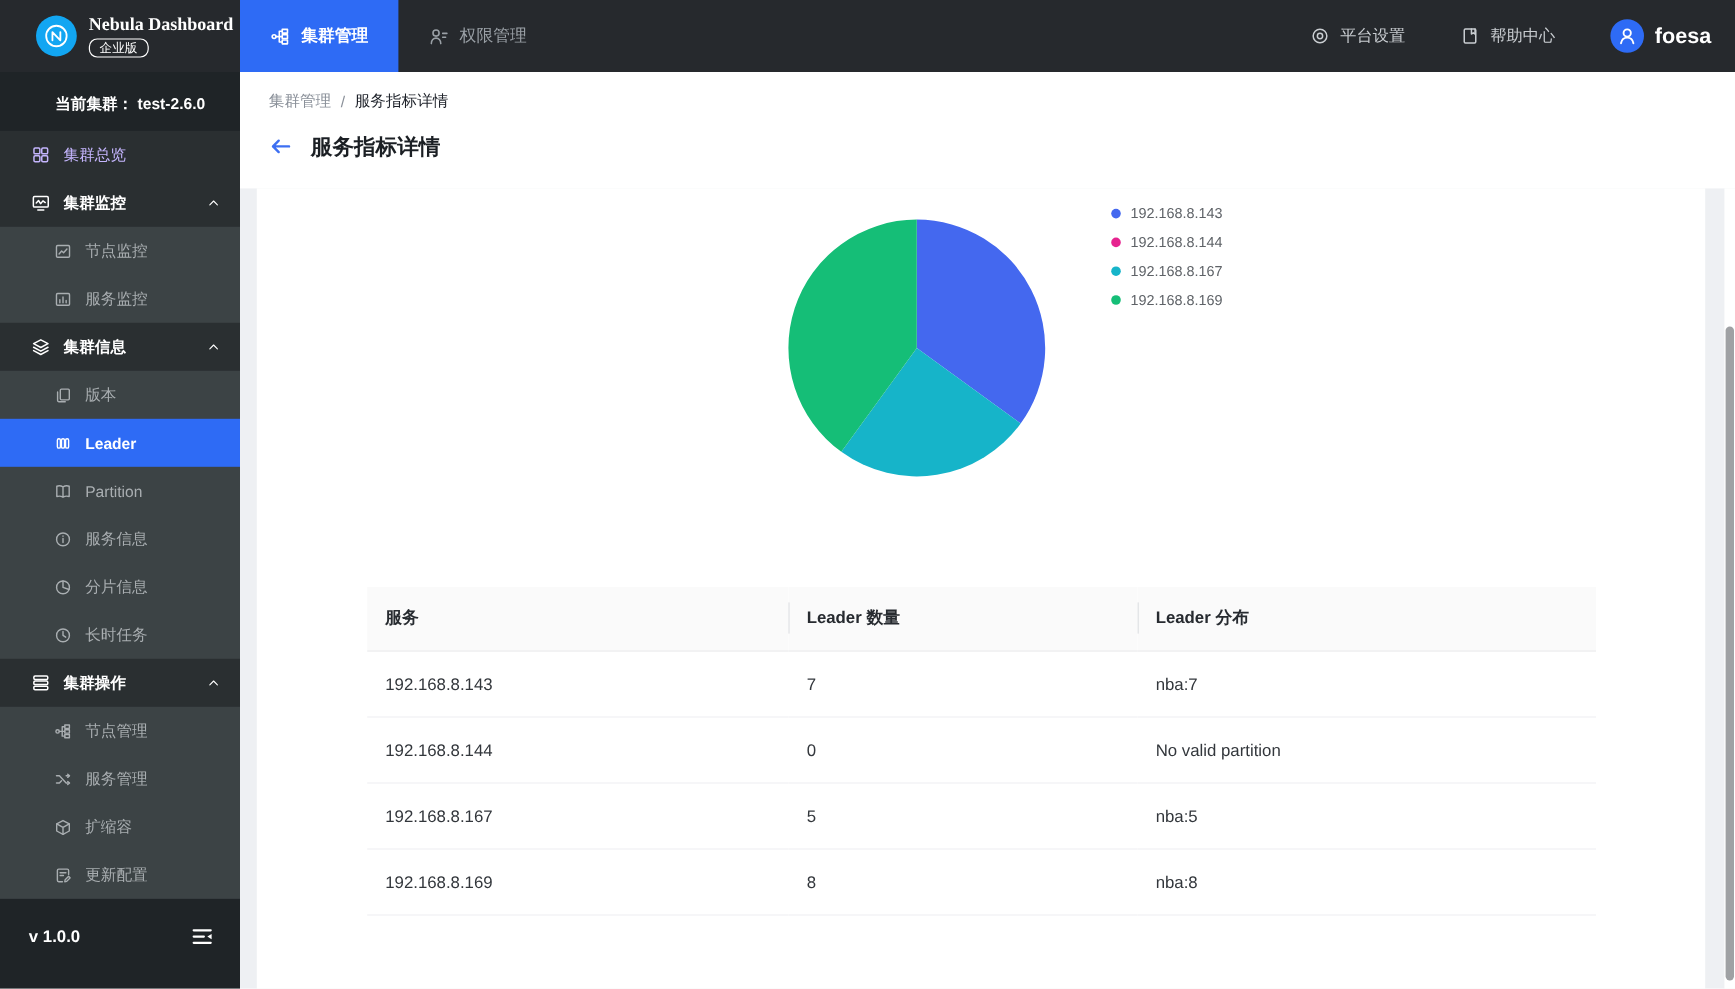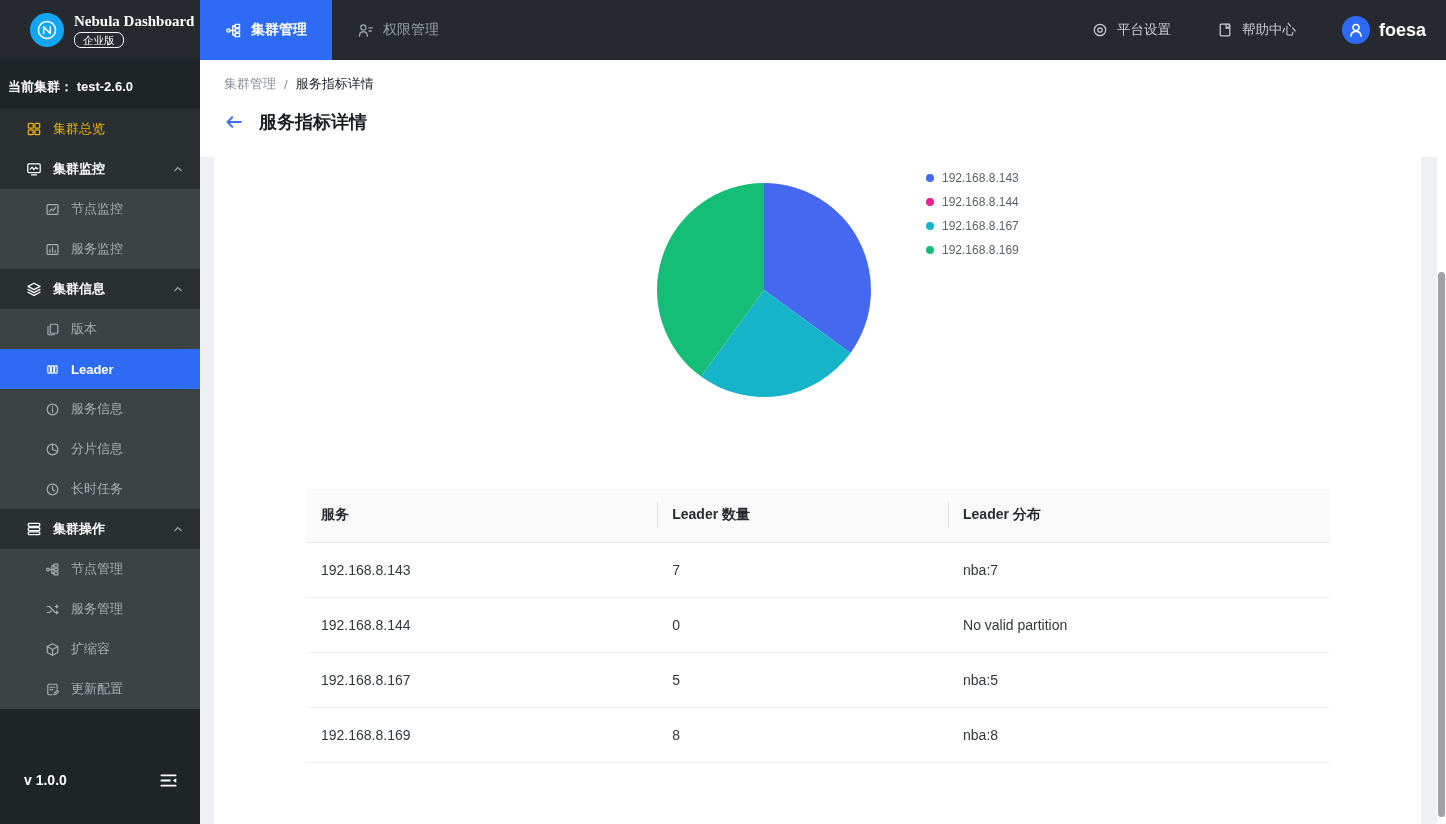--- a/index.html
+++ b/index.html
@@ -29,23 +29,23 @@
   .user { display:flex; align-items:center; gap:9px; padding:0 20px 0 46px; cursor:pointer; }
   .avatar { width:28px; height:28px; border-radius:50%; background:#2E6BF5; display:flex; align-items:center; justify-content:center; color:#fff; }
   .avatar svg { width:18px; height:18px; }
   .user-name { color:#fff; font-weight:700; font-size:18px; }
 
   
   .body-row { flex:1; display:flex; min-height:0; }
 
   
   .sidebar { width:200px; flex:0 0 200px; background:#1F2427; color:#A4A9AC; position:relative; font-size:13px; }
-  .current-cluster { padding:18px 8px 13px 8px; color:#fff; font-weight:700; white-space:nowrap; }
+  .current-cluster { padding:18px 8px 13px 8px; color:#fff; font-weight:700; white-space:nowrap;margin-left:38px; }
   .side-menu { background:#2A2F31; }
-  .mi { height:40px; display:flex; align-items:center; gap:11px; padding:0 16px 0 26px; cursor:pointer; color:#eab308; }
+  .mi { height:40px; display:flex; align-items:center; gap:11px; padding:0 16px 0 26px; cursor:pointer; color:#c4b5fd; }
   .mi .ic { width:16px; height:16px; flex:0 0 16px; }
   .mi .label { flex:1; white-space:nowrap; }
   .mi.group { color:#fff; font-weight:700; }
   .mi .caret { width:12px; height:12px; color:#fff; }
   .submenu { background:#3C4345; }
   .submenu .mi { padding-left:45px; color:#A9AEB1; font-weight:400; }
   .submenu .mi .ic { width:15px; height:15px; flex:0 0 15px; }
   .mi.active { background:#2E6BF5; color:#fff !important; font-weight:700; }
   .sidebar-footer { position:absolute; left:0; right:0; bottom:12px; height:64px; display:flex; align-items:center; justify-content:space-between; padding:0 22px 0 24px; color:#fff; }
   .version { font-weight:700; font-size:14px; }
@@ -209,20 +209,26 @@
                 </svg></span>
               <span class="label">版本</span>
             </div>
             <div class="mi active">
               <span class="ic"><svg viewBox="0 0 16 16" width="100%" height="100%" fill="none" stroke="currentColor" stroke-width="1.25" stroke-linecap="round" stroke-linejoin="round">
                   <rect x="3" y="3.8" width="2.7" height="8.4" rx="1.3"></rect>
                   <rect x="6.65" y="3.8" width="2.7" height="8.4" rx="1.3"></rect>
                   <rect x="10.3" y="3.8" width="2.7" height="8.4" rx="1.3"></rect>
                 </svg></span>
               <span class="label">Leader</span>
+            </div>
+            <div class="mi">
+              <span class="ic"><svg viewBox="0 0 16 16" width="100%" height="100%" fill="none" stroke="currentColor" stroke-width="1.25" stroke-linecap="round" stroke-linejoin="round">
+                  <path d="M8 4C6.4 3 4.1 2.8 2.5 3.4v9.2c1.6-.6 3.9-.4 5.5.6 1.6-1 3.9-1.2 5.5-.6V3.4C11.9 2.8 9.6 3 8 4zM8 4v9.2"></path>
+                </svg></span>
+              <span class="label">Partition</span>
             </div>
             <div class="mi">
               <span class="ic"><svg viewBox="0 0 16 16" width="100%" height="100%" fill="none" stroke="currentColor" stroke-width="1.25" stroke-linecap="round" stroke-linejoin="round">
                   <circle cx="8" cy="8" r="5.7"></circle>
                   <path d="M8 7.2v3.6M8 5v.2"></path>
                 </svg></span>
               <span class="label">服务信息</span>
             </div>
             <div class="mi">
               <span class="ic"><svg viewBox="0 0 16 16" width="100%" height="100%" fill="none" stroke="currentColor" stroke-width="1.25" stroke-linecap="round" stroke-linejoin="round">

